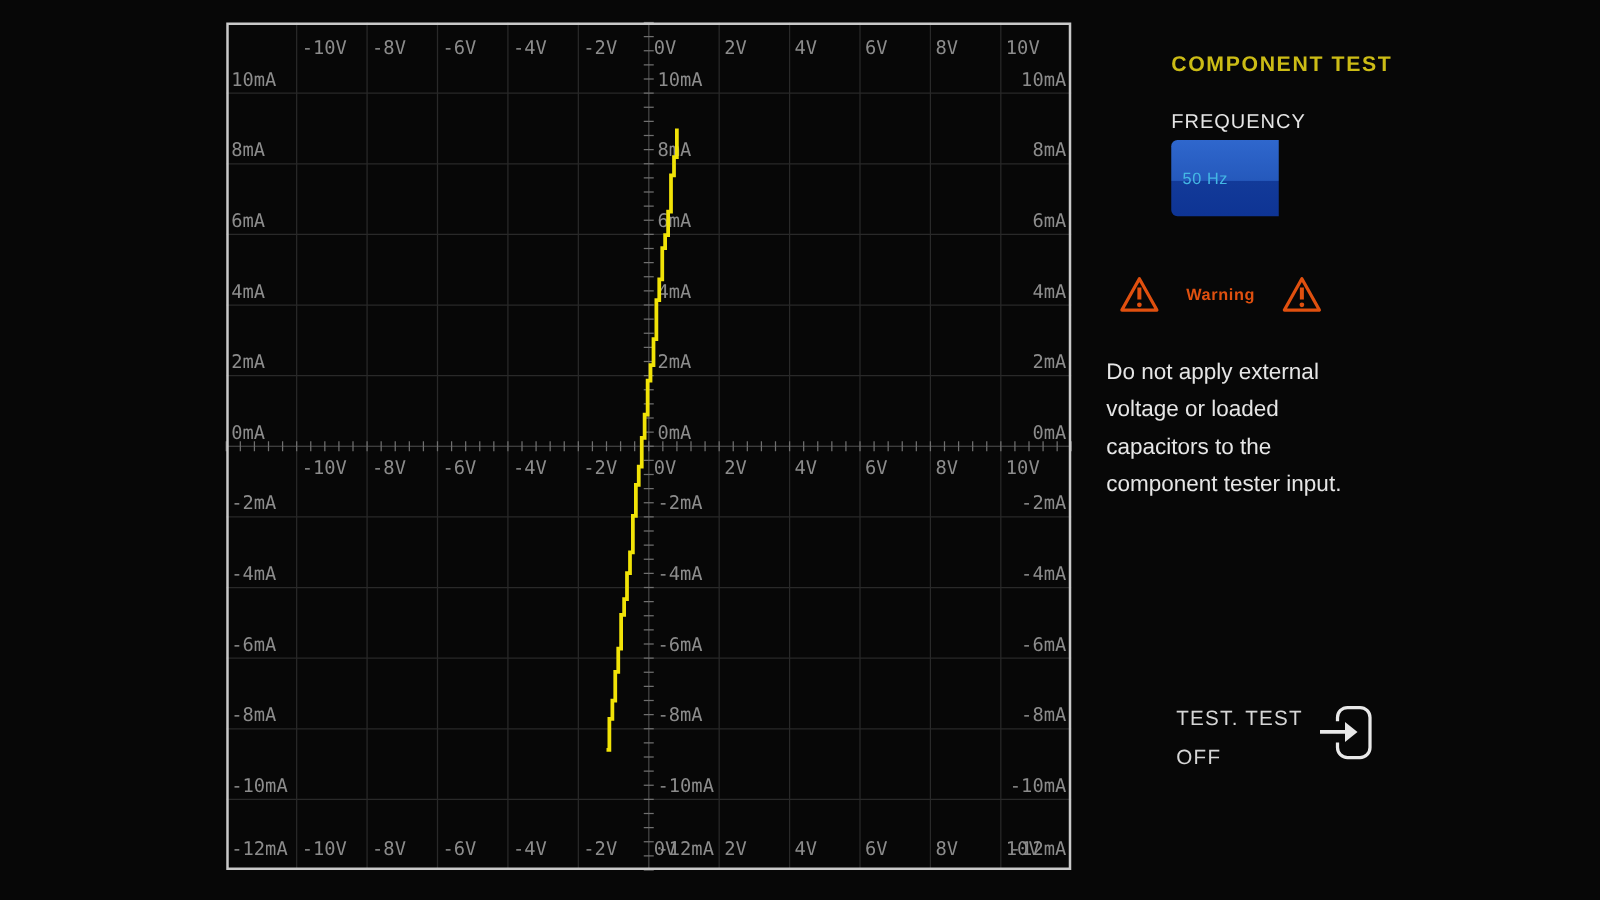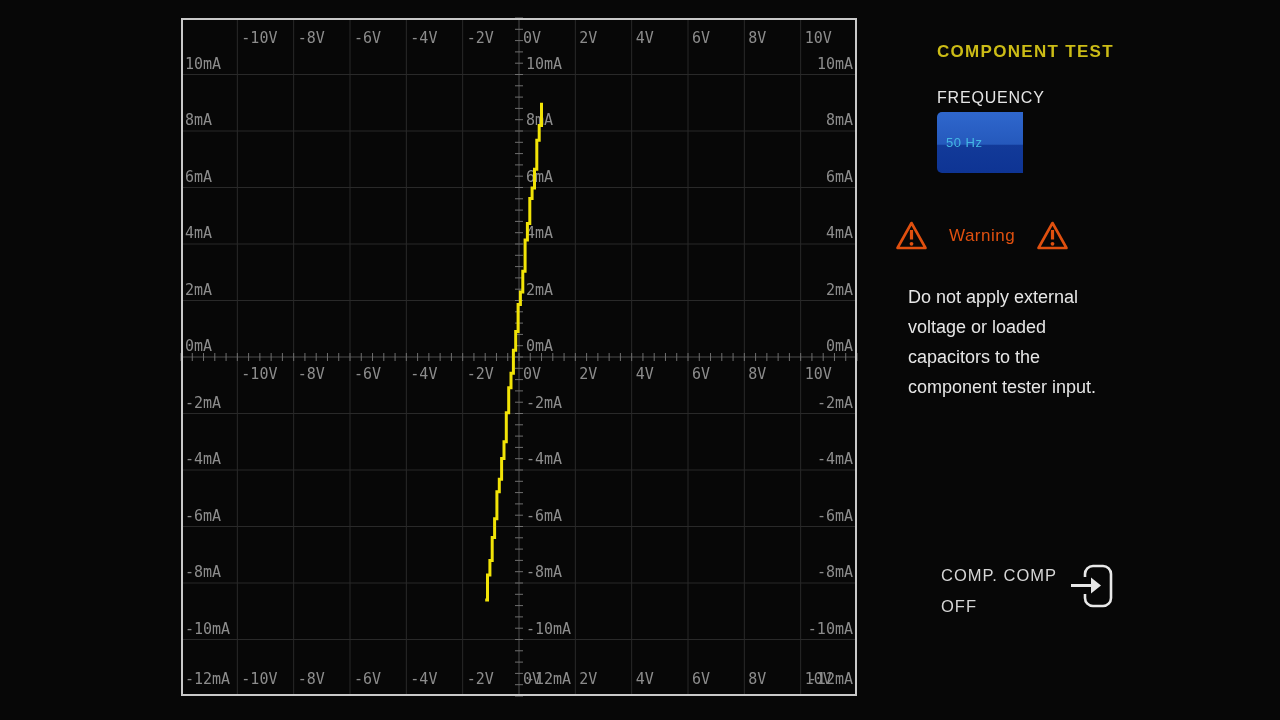--- a/index.html
+++ b/index.html
@@ -49,24 +49,24 @@
     background:linear-gradient(180deg,#4c4c4c 0%,#444444 53%,#383838 54%,#323232 100%);
     color:#d2d2d2;
     border-radius:0 5px 5px 0;
   }
   .warning-row{
     position:absolute;left:895px;top:220px;
     display:flex;align-items:center;gap:21px;
     color:#e0500f;
   }
   .warning-row .warning-text{
-    font-size:17px;letter-spacing:0.5px;
+    font-size:13px;letter-spacing:0.5px;font-weight:bold;
   }
   .warning-message{
-    position:absolute;left:908px;top:282px;
+    position:absolute;left:885px;top:282px;
     width:222px;margin:0;
     font-size:18px;line-height:30px;
     color:#e6e6e6;
   }
   .comp-test{
     position:absolute;left:941px;top:560px;
     display:flex;align-items:flex-start;gap:12px;
     cursor:pointer;background:none;border:none;padding:0;
     font-family:"Liberation Sans", sans-serif;
   }
@@ -320,21 +320,21 @@
       <path d="M16.5 3 L30.5 28 H2.5 Z" fill="none" stroke="currentColor" stroke-width="2.6" stroke-linejoin="round"></path>
       <line x1="16.5" y1="10" x2="16.5" y2="19.5" stroke="currentColor" stroke-width="3.2"></line>
       <circle cx="16.5" cy="23.8" r="1.9" fill="currentColor"></circle>
     </svg>
   </div>
 
   <p class="warning-message">Do not apply external voltage or loaded capacitors to the component tester input.</p>
 
   <button class="comp-test">
     <span class="comp-test-text">
-      <span style="display:block">COMP. COMP</span>
+      <span style="display:block">TEST. TEST</span>
       <span style="display:block">OFF</span>
     </span>
     <svg class="exit-icon" width="46" height="48" viewBox="0 0 46 48">
       <rect x="16" y="4" width="26" height="40" rx="8" fill="none" stroke="#e8e8e8" stroke-width="2.6"></rect>
       <rect x="12" y="15" width="8" height="17" fill="#070707"></rect>
       <line x1="2" y1="23.5" x2="24" y2="23.5" stroke="#e8e8e8" stroke-width="3"></line>
       <polygon points="22,15.5 32,23.5 22,31.5" fill="#e8e8e8"></polygon>
     </svg>
   </button>
 

